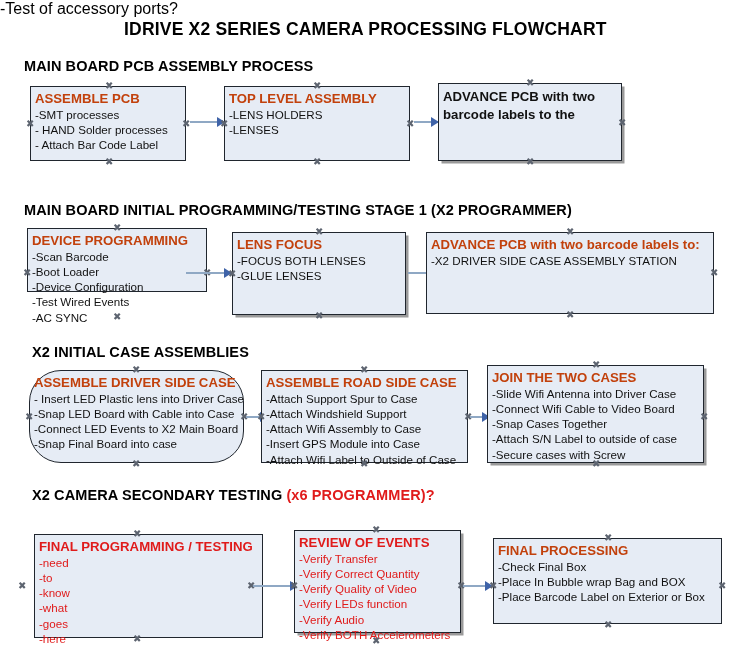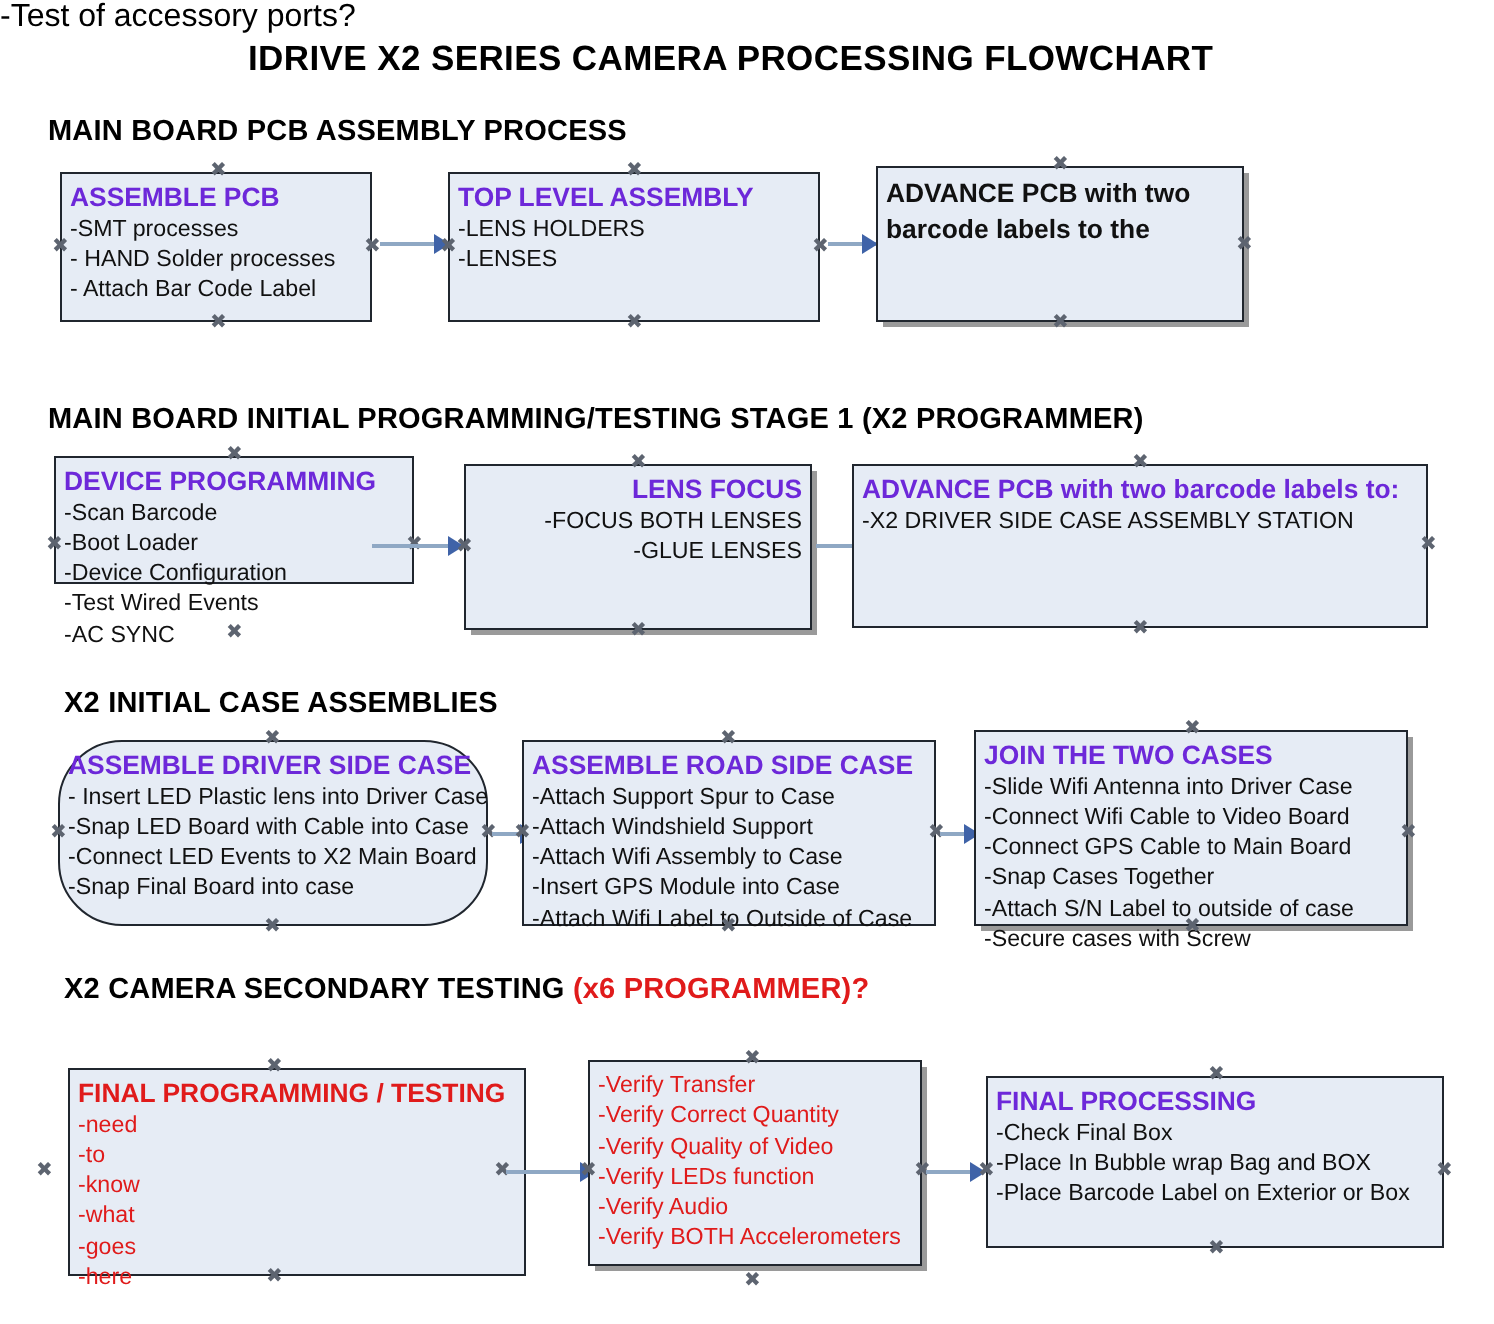--- a/index.html
+++ b/index.html
@@ -50,21 +50,21 @@
   }
   .node.shadow {
     box-shadow: 3px 3px 0 -0.5px #9a9a9a;
   }
   .node .inner {
     padding: 4px 4px 0 4px;
   }
   .node .title {
     font-weight: bold;
     font-size: 13.2px;
-    color: #6d28d9;
+    color: #c2410c;
     line-height: 1.18;
     white-space: nowrap;
   }
   .node ul {
     list-style: none;
     margin: 0;
     padding: 0;
   }
   .node li {
     font-size: 11.6px;
@@ -184,21 +184,21 @@
   </div>
   <span class="handle" style="left:113px; top:223px;">✖</span>
   <span class="handle" style="left:113px; top:312px;">✖</span>
   <span class="handle" style="left:23px; top:268px;">✖</span>
   <span class="handle" style="left:203px; top:268px;">✖</span>
 
   <div class="arrow" style="left:186px; top:272px; width:45px;">
     <span class="head"></span>
   </div>
 
-  <div class="node shadow" style="left:232px; top:232px; width:174px; height:83px;text-align:right;">
+  <div class="node shadow" style="left:232px; top:232px; width:174px; height:83px;">
     <div class="inner">
       <div class="title">LENS FOCUS</div>
       <ul>
         <li>-FOCUS BOTH LENSES</li>
         <li>-GLUE LENSES</li>
       </ul>
     </div>
   </div>
   <span class="handle" style="left:315px; top:227px;">✖</span>
   <span class="handle" style="left:315px; top:311px;">✖</span>
@@ -262,21 +262,20 @@
   <div class="arrow" style="left:470px; top:416px; width:19px;">
     <span class="head"></span>
   </div>
 
   <div class="node shadow" style="left:487px; top:365px; width:217px; height:98px;">
     <div class="inner">
       <div class="title">JOIN THE TWO CASES</div>
       <ul>
         <li>-Slide Wifi Antenna into Driver Case</li>
         <li>-Connect Wifi Cable to Video Board</li>
-        <li>-Connect GPS Cable to Main Board</li>
         <li>-Snap Cases Together</li>
         <li>-Attach S/N Label to outside of case</li>
         <li>-Secure cases with Screw</li>
       </ul>
     </div>
   </div>
   <span class="handle" style="left:592px; top:360px;">✖</span>
   <span class="handle" style="left:592px; top:459px;">✖</span>
   <span class="handle" style="left:700px; top:412px;">✖</span>
 
@@ -301,20 +300,21 @@
   <span class="handle" style="left:133px; top:634px;">✖</span>
   <span class="handle" style="left:18px; top:581px;">✖</span>
   <span class="handle" style="left:247px; top:581px;">✖</span>
 
   <div class="arrow" style="left:253px; top:585px; width:44px;">
     <span class="head"></span>
   </div>
 
   <div class="node red shadow" style="left:294px; top:530px; width:167px; height:103px;">
     <div class="inner">
+      <div class="title">REVIEW OF EVENTS</div>
       <ul>
         <li>-Verify Transfer</li>
         <li>-Verify Correct Quantity</li>
         <li>-Verify Quality of Video</li>
         <li>-Verify LEDs function</li>
         <li>-Verify Audio</li>
         <li>-Verify BOTH Accelerometers</li>
       </ul>
     </div>
   </div>

